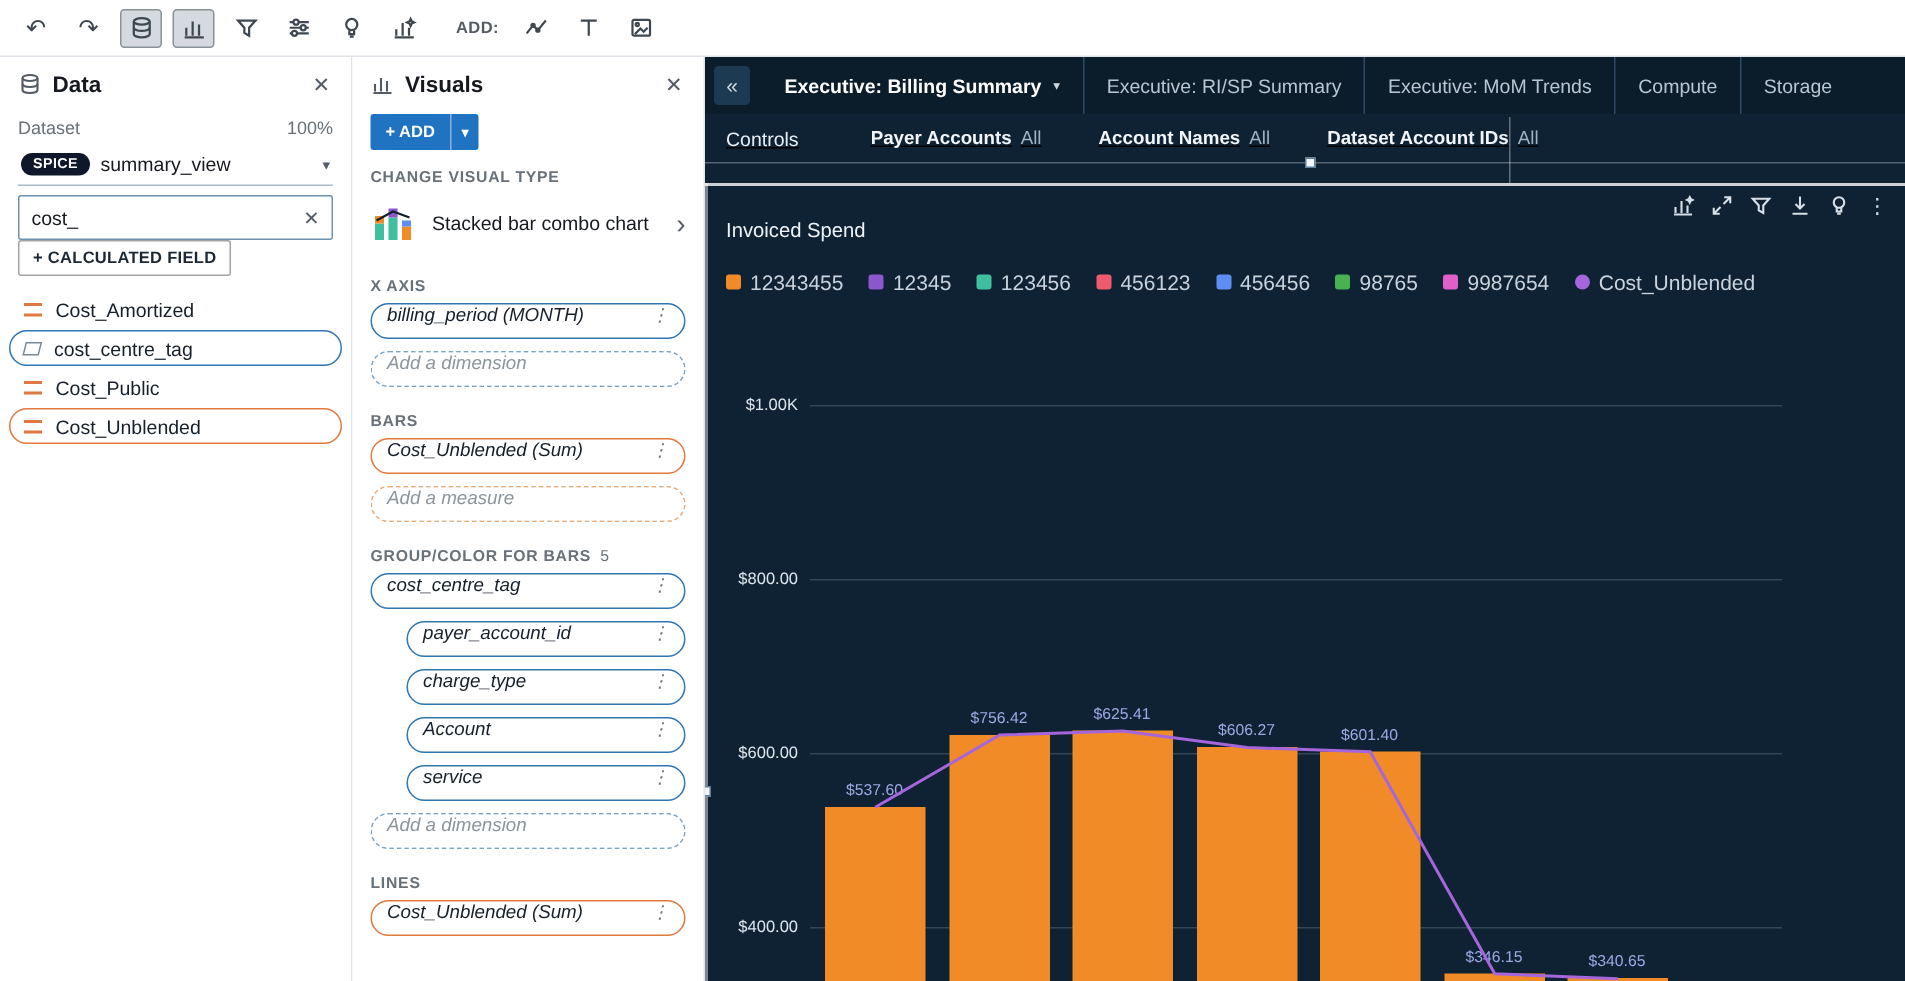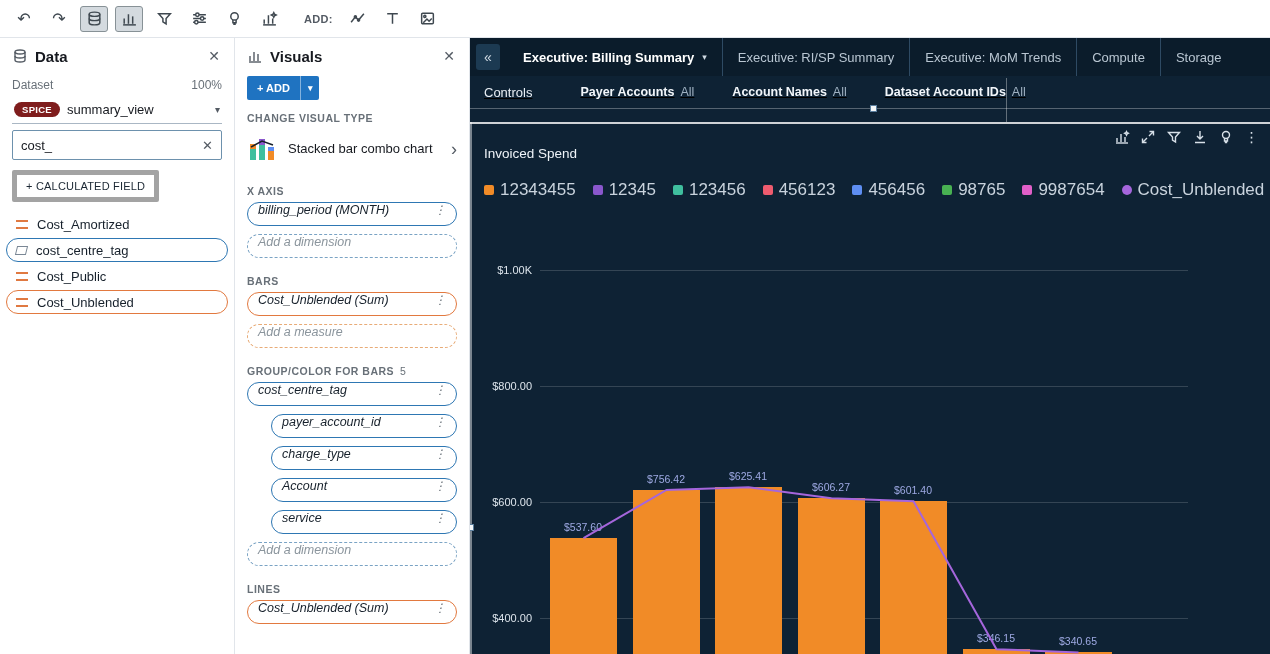--- a/index.html
+++ b/index.html
@@ -21,32 +21,32 @@
   #visuals-panel { left:235px; }
   .panel-header { display:flex; align-items:center; gap:7px; padding:8px 12px 6px; height:34px; }
   .panel-header svg { width:16px; height:16px; stroke:#545b64; fill:none; stroke-width:1.4; }
   .panel-title { font-size:15px; font-weight:700; color:#16191f; flex:1; }
   .close-x { color:#545b64; font-size:14px; cursor:pointer; padding:0 2px; }
 
   .row-dataset { display:flex; margin:6px 12px 0; font-size:12px; color:#687078; }
   .row-dataset .pct { margin-left:auto; }
   .dataset-select { display:flex; align-items:center; margin:4px 12px 0; height:28px;
                     border-bottom:1px solid #aab7c4; padding:0 2px; cursor:pointer; }
-  .spice-badge { background:#7f1d1d; color:#fff; font-size:9.5px; font-weight:700; border-radius:9px;
+  .spice-badge { background:#0f172a; color:#fff; font-size:9.5px; font-weight:700; border-radius:9px;
                  padding:2px 8px; letter-spacing:.3px; }
   .dataset-name { font-size:13px; color:#16191f; margin-left:7px; flex:1; }
   .sel-caret { color:#545b64; font-size:10px; }
 
   .search-box { display:flex; align-items:center; margin:6px 12px 0; height:30px;
                 border:1px solid #6d91ad; border-radius:2px; padding:0 8px; }
   .search-box input { border:none; outline:none; flex:1; font-size:13px; color:#16191f; font-family:inherit; background:transparent; }
   .clear-x { color:#545b64; font-size:13px; cursor:pointer; }
 
-  .calc-btn { display:inline-block; margin:10px 12px 0; border:5px solid #a3a3a3; border-radius:2px;
-              padding:5px 9px; font-size:11px; font-weight:400; color:#1b2733; letter-spacing:.2px; cursor:pointer; }
+  .calc-btn { display:inline-block; margin:0 12px 0; border:1px solid #a3a3a3; border-radius:2px;
+              padding:5px 9px; font-size:11px; font-weight:700; color:#1b2733; letter-spacing:.2px; cursor:pointer; }
 
   .field-list { margin-top:10px; }
   .field-row { display:flex; align-items:center; gap:9px; height:24px; margin:0 6px 2px;
                padding:0 9px; border:1.5px solid transparent; border-radius:13px; font-size:13px; color:#16202b; cursor:pointer; }
   .field-row.hl-blue { border-color:#2e77b3; }
   .field-row.hl-orange { border-color:#e2793f; }
   .icon-eq { width:12px; height:9px; border-top:2.5px solid #e07941; border-bottom:2.5px solid #e07941; }
   .icon-dim { width:11px; height:9px; border:1.5px solid #7a8795; transform:skewX(-14deg); }
 
   
@@ -92,21 +92,21 @@
 
   .vtoolbar { position:absolute; top:88px; right:8px; display:flex; align-items:center; gap:5px; z-index:3; }
   .vicon { width:21px; height:21px; display:flex; align-items:center; justify-content:center; color:#d7e0e8; cursor:pointer; }
   .vicon svg { width:16px; height:16px; stroke:#d7e0e8; fill:none; stroke-width:1.4; }
   .vicon.kebab { font-size:14px; }
 
   .visual-title { position:absolute; top:108px; left:14px; font-size:13.5px; color:#eef3f8; z-index:2; }
   #legend { position:absolute; top:142px; left:14px; display:flex; align-items:center; gap:17px; z-index:2; }
   .legend-item { display:flex; align-items:center; gap:6px; cursor:pointer; }
   .legend-swatch { width:10px; height:10px; border-radius:2px; }
-  .legend-label { font-size:17px; color:#c9d3dd;text-align:right; }
+  .legend-label { font-size:14px; color:#c9d3dd;text-align:right; }
 
   #plot { position:absolute; inset:0; z-index:1; pointer-events:none; }
   .gridline { position:absolute; left:70px; width:648px; height:1px; background:rgba(255,255,255,.16); }
   .ytick { position:absolute; left:0; width:62px; text-align:right; font-size:11px; color:#dde5ec; height:14px; line-height:14px; }
   .bar { position:absolute; width:67px; pointer-events:auto; cursor:pointer; }
   .bar-label { position:absolute; width:90px; text-align:center; font-size:10.5px; color:#9ea9e3; }
   .line-layer { position:absolute; inset:0; }
 
   .mini-chart-icon { width:32px; height:28px; }
 </style>

